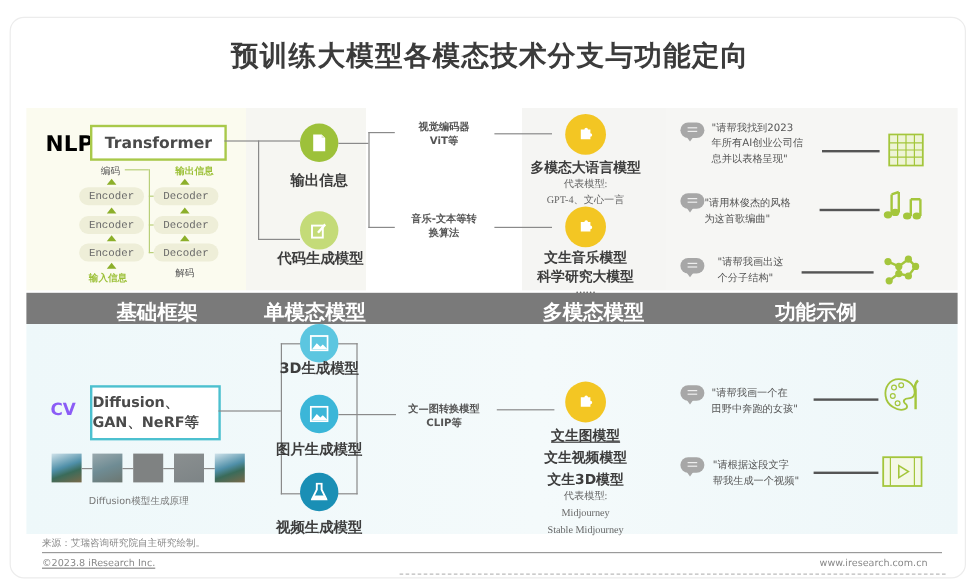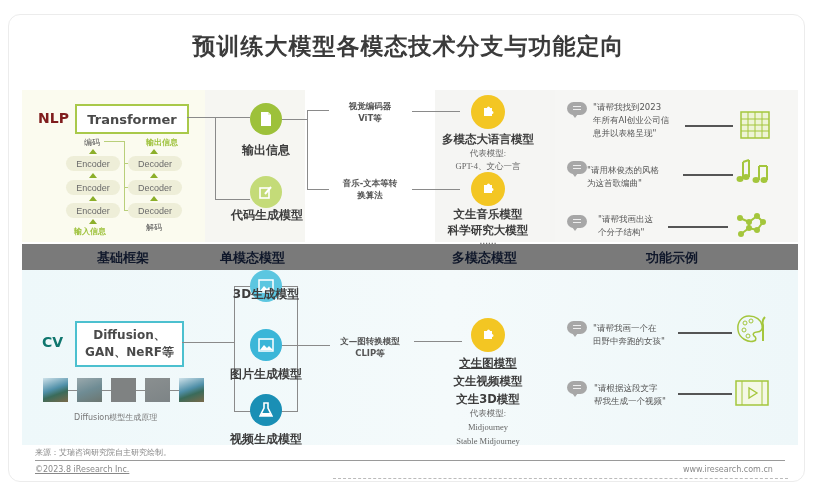--- a/index.html
+++ b/index.html
@@ -10,41 +10,41 @@
   
   .band-top{position:absolute;top:90px;height:152px;}
   .band-bot{position:absolute;top:270px;height:175px;}
   .bg-fw-top{left:22px;width:183px;background:#fbfbef;}
   .bg-sm-top{left:205px;width:100px;background:#f6f6f2;}
   .bg-mid-top{left:305px;width:130px;background:#ffffff;}
   .bg-mm-top{left:435px;width:120px;background:#f5f5f3;}
   .bg-fn-top{left:555px;width:243px;background:#f6f6f4;}
   .bg-bot{left:22px;width:776px;background:linear-gradient(90deg,#eef8fa 0%,#f4fafb 55%,#eef7f9 100%);}
   .header-bar{position:absolute;left:22px;top:244px;width:776px;height:26px;background:#7a7a7a;display:flex;align-items:center;}
-  .header-bar span{position:absolute;color:#0f172a;font-weight:bold;font-size:13px;top:5px;}
-  .nlp{left:38px;top:110px;font-size:14px;font-weight:bold;color:#7f1d1d;}
+  .header-bar span{position:absolute;color:#ffffff;font-weight:bold;font-size:17px;top:5px;}
+  .nlp{left:38px;top:110px;font-size:18px;font-weight:bold;color:#000000;}
   .tbox{left:75px;top:104px;width:110px;height:26px;border:2px solid #a9c94a;background:#fff;font-weight:bold;font-size:13px;color:#4a4a4a;display:flex;align-items:center;justify-content:center;}
-  .pill{position:absolute;width:54px;height:15px;border-radius:8px;background:#eeeed8;font-size:9px;color:#6a6a6a;display:flex;align-items:center;justify-content:center;font-family:Liberation Sans, sans-serif;}
+  .pill{position:absolute;width:54px;height:15px;border-radius:8px;background:#eeeed8;font-size:9px;color:#6a6a6a;display:flex;align-items:center;justify-content:center;font-family:Liberation Mono, monospace;}
   .arrow-up{position:absolute;width:0;height:0;border-left:4px solid transparent;border-right:4px solid transparent;border-bottom:5px solid #8caf2a;}
   .small-lbl{position:absolute;font-size:8px;color:#555;}
   .green-lbl{position:absolute;font-size:8px;color:#9dc13a;font-weight:bold;}
   .line{position:absolute;background:#8a8a8a;}
   .line-g{position:absolute;background:#b9cf7a;}
   .circle{position:absolute;border-radius:50%;display:flex;align-items:center;justify-content:center;}
   .node-lbl{position:absolute;font-weight:bold;font-size:12px;color:#3d3d3d;text-align:center;white-space:nowrap;}
   .mid-lbl{position:absolute;font-weight:bold;font-size:8.5px;color:#555;text-align:center;line-height:12px;white-space:nowrap;}
   .mm-lbl{position:absolute;font-weight:bold;font-size:11.5px;color:#3d3d3d;text-align:center;line-height:16px;white-space:nowrap;}
   .mm-sub{position:absolute;font-size:8.5px;color:#666;text-align:center;line-height:13px;white-space:nowrap;font-family:Liberation Serif, serif;}
   .bubble{position:absolute;width:20px;height:13px;border-radius:7px;background:#a7a7a7;}
   .bubble::after{content:"";position:absolute;left:5px;bottom:-3px;border-left:3px solid transparent;border-right:3px solid transparent;border-top:4px solid #a7a7a7;}
   .bubble i{position:absolute;left:6px;width:8px;height:1px;background:#eee;}
   .quote{position:absolute;font-size:8.5px;color:#555;line-height:13px;}
   .fn-line{position:absolute;height:2px;background:#555;}
-  .cv{left:42px;top:334px;font-size:14px;font-weight:bold;color:#0f766e;}
-  .cvbox{left:75px;top:321px;width:105px;height:42px;border:2px solid #4cc0cf;background:#fff;font-weight:bold;font-size:12px;color:#4a4a4a;display:flex;flex-direction:column;align-items:center;justify-content:center;line-height:17px;}
+  .cv{left:42px;top:334px;font-size:14px;font-weight:bold;color:#8b5cf6;}
+  .cvbox{left:75px;top:321px;width:105px;height:42px;border:2px solid #4cc0cf;background:#fff;font-weight:bold;font-size:12px;color:#4a4a4a;display:flex;flex-direction:column;align-items:flex-start;justify-content:center;line-height:17px;}
   .thumb{position:absolute;top:378px;width:25px;height:24px;}
   .foot{position:absolute;font-size:8px;color:#888;}
 </style>
 </head>
 <body>
 
 <div class="card"></div>
 
 <div class="title">预训练大模型各模态技术分支与功能定向</div>
 
@@ -222,21 +222,21 @@
 <div class="line" style="left:234px;top:286px;width:64px;height:1px;"></div>
 <div class="line" style="left:297px;top:286px;width:1px;height:126px;"></div>
 <div class="line" style="left:234px;top:411px;width:64px;height:1px;"></div>
 
 <div class="circle" style="left:250px;top:270px;width:32px;height:32px;background:#5cc6e0;">
   <svg width="16" height="14" viewBox="0 0 16 14">
       <rect x="1" y="1" width="14" height="12" fill="none" stroke="#fff" stroke-width="1.5"></rect>
       <path d="M2 12l4-5 3 3 2-2 4 4z" fill="#fff"></path>
     </svg>
 </div>
-<div class="node-lbl" style="left:230px;top:286px;width:72px;">3D生成模型</div>
+<div class="node-lbl" style="left:230px;top:299px;width:72px;">3D生成模型</div>
 
 <div class="circle" style="left:250px;top:329px;width:32px;height:32px;background:#3bb6d8;">
   <svg width="16" height="14" viewBox="0 0 16 14">
       <rect x="1" y="1" width="14" height="12" fill="none" stroke="#fff" stroke-width="1.5"></rect>
       <path d="M2 12l4-5 3 3 2-2 4 4z" fill="#fff"></path>
     </svg>
 </div>
 <div class="node-lbl" style="left:228px;top:366px;width:76px;">图片生成模型</div>
 
 <div class="circle" style="left:250px;top:394px;width:32px;height:32px;background:#1a8fb5;">

